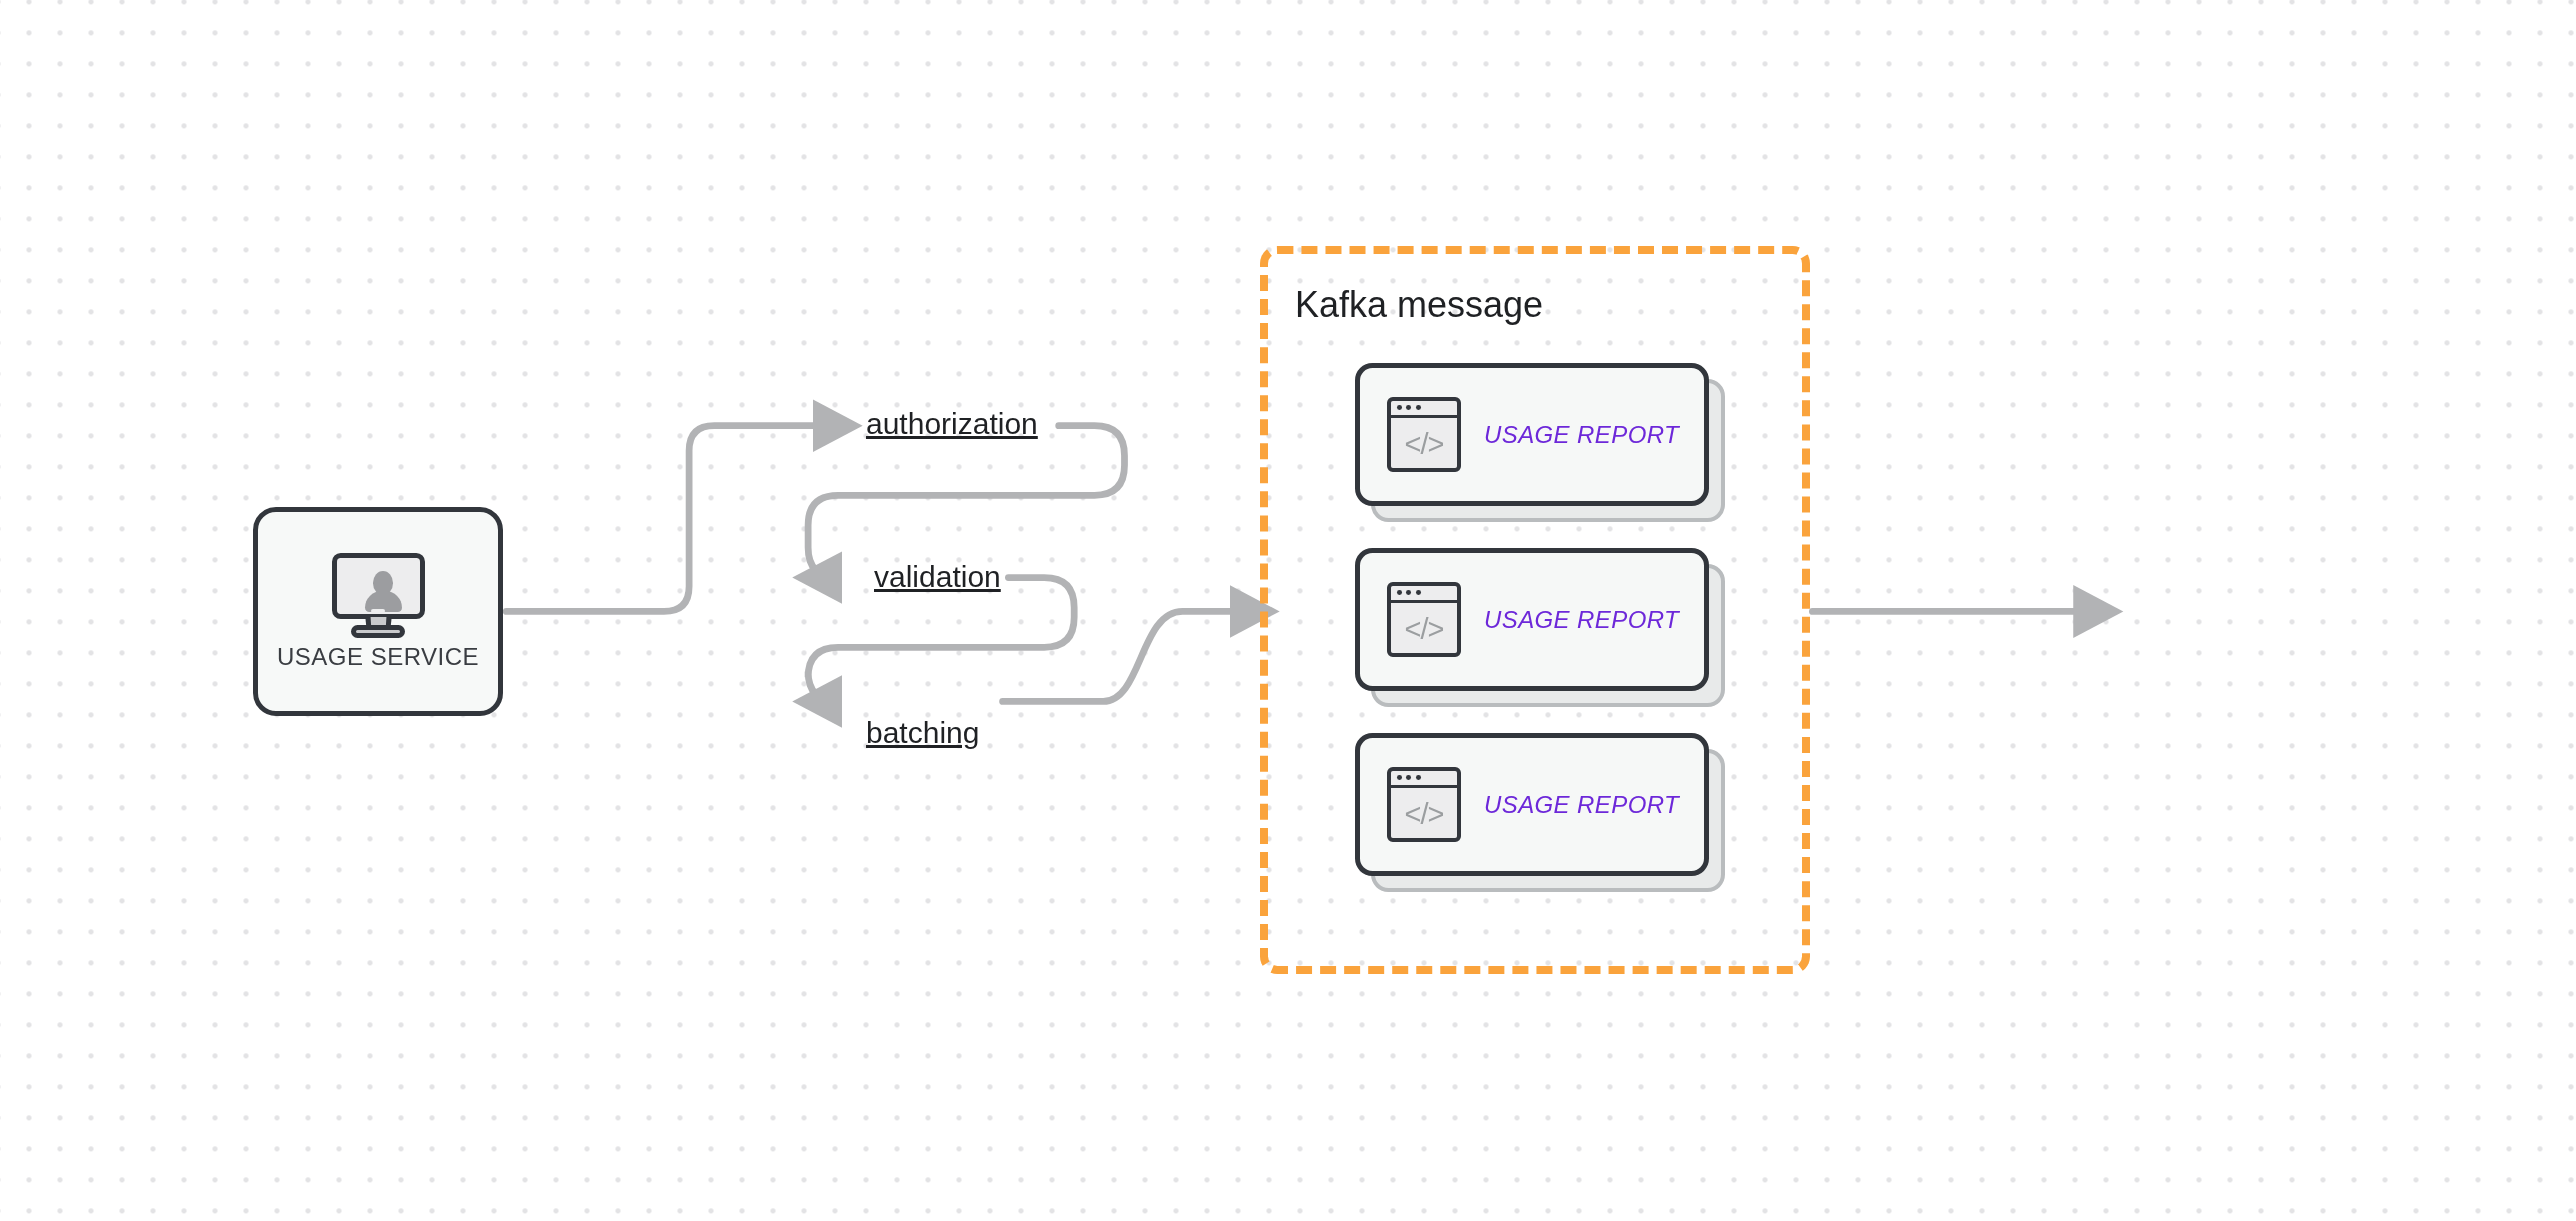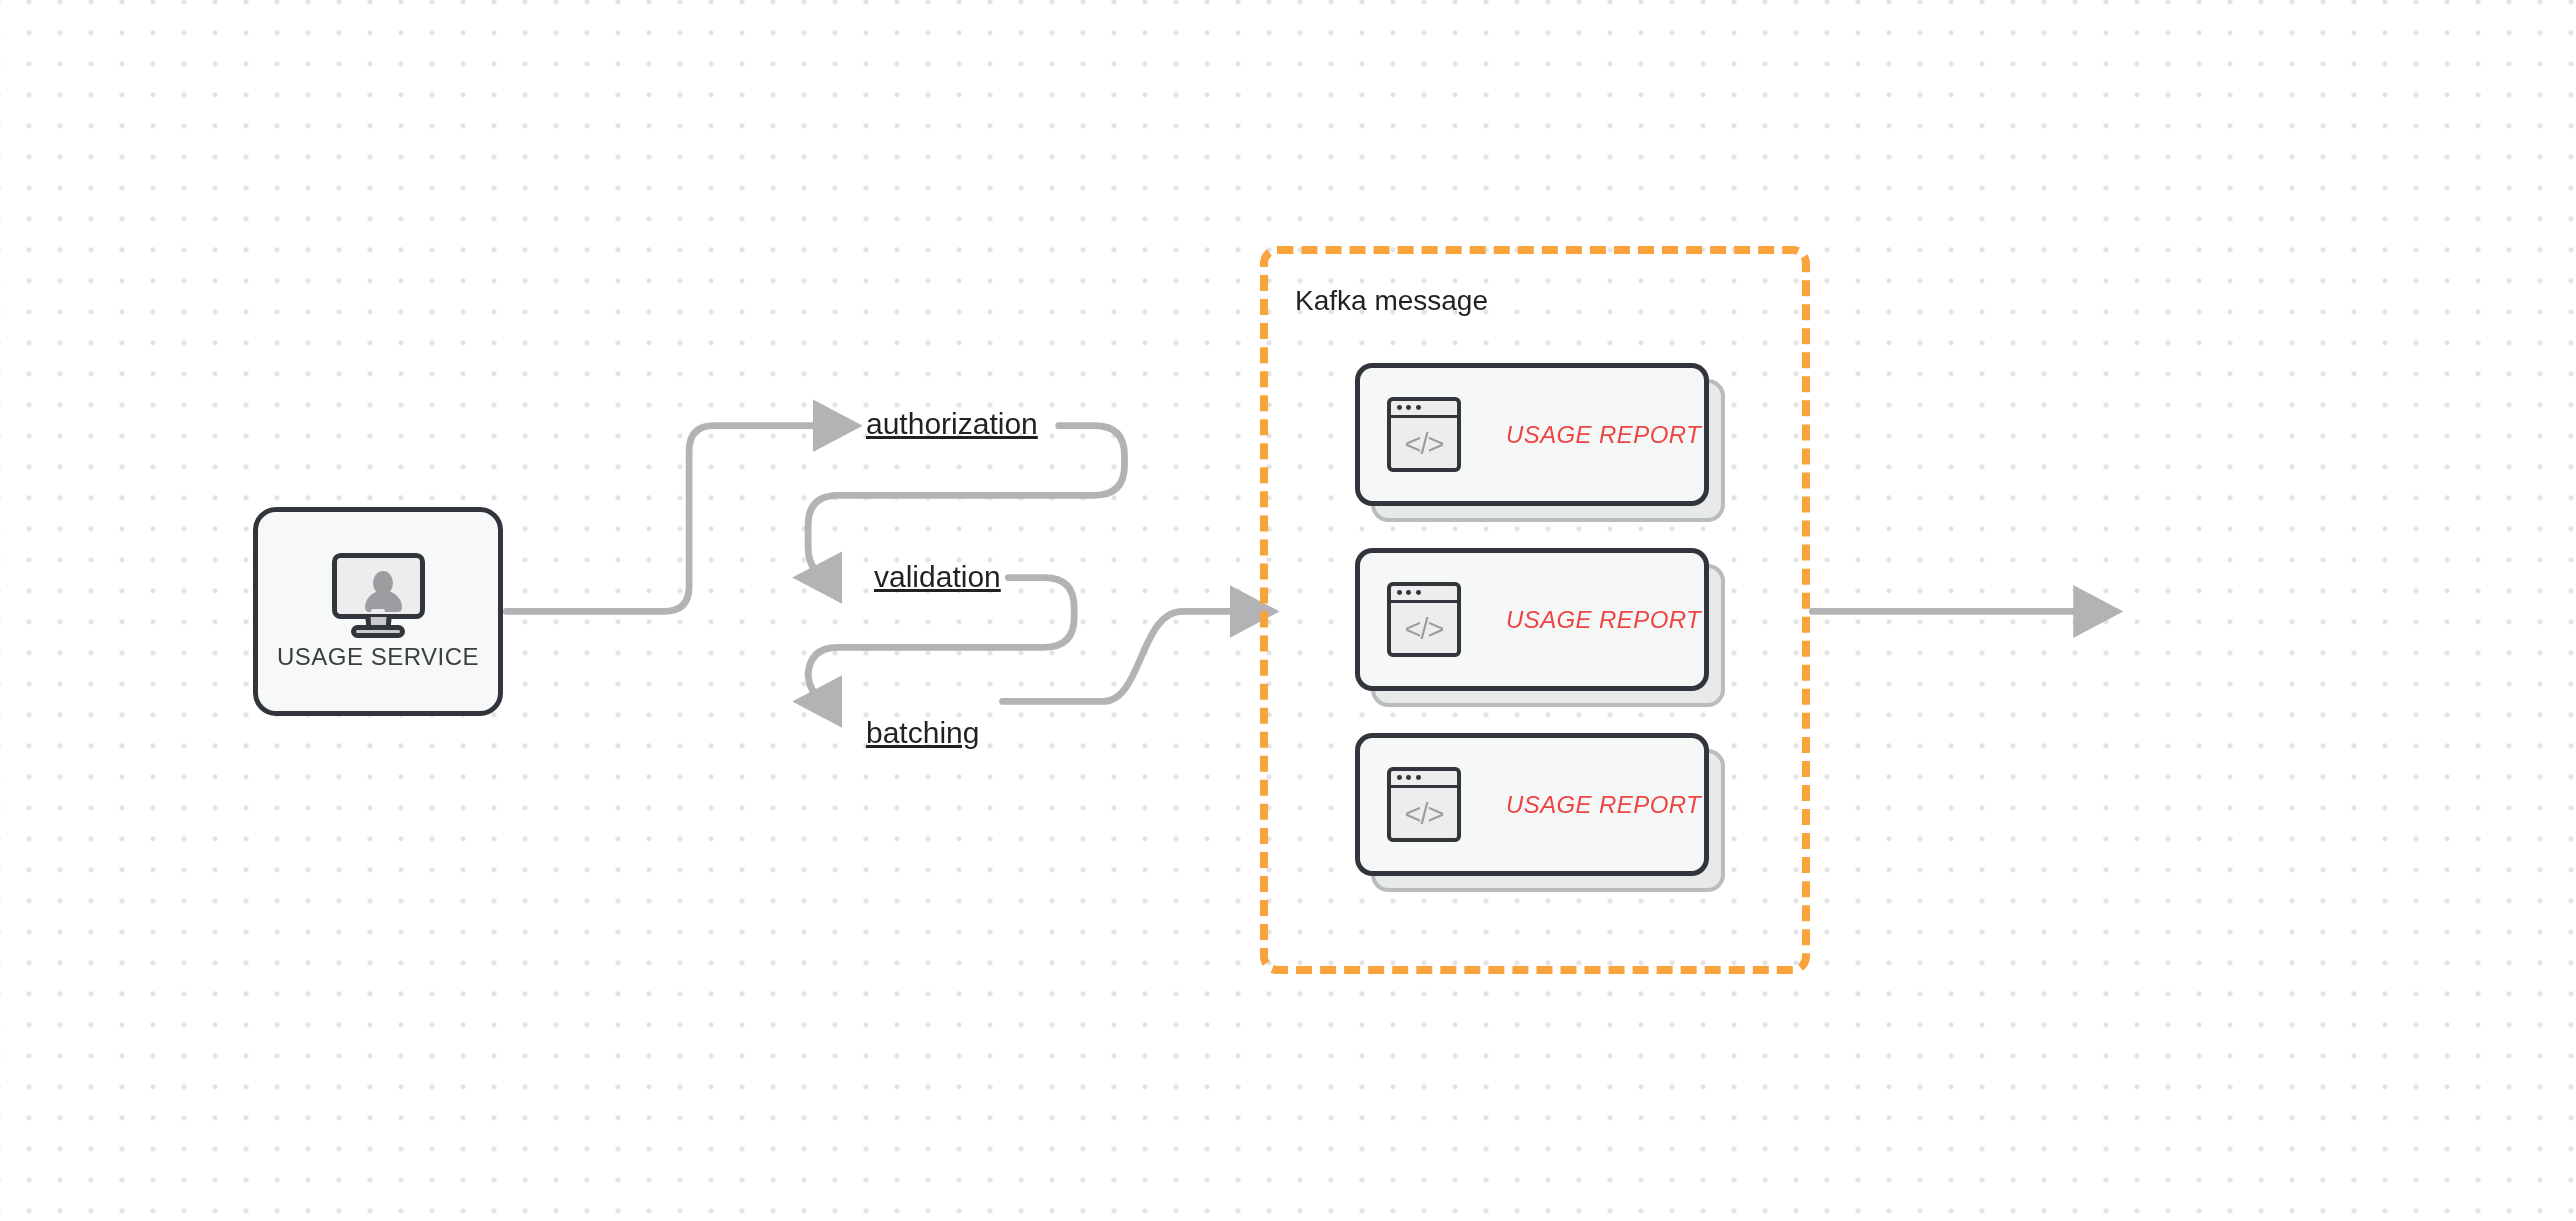--- a/index.html
+++ b/index.html
@@ -166,21 +166,21 @@
     height: 728px;
     box-sizing: border-box;
     border: 8.7px dashed #faa33c;
     border-radius: 17.4px;
   }
   #kafka-group-label {
     position: absolute;
     left: 1295px;
     top: 287px;
     color: #1f2124;
-    font-size: 28px;
+    font-size: 36px;
     line-height: 1;
     white-space: nowrap;
   }
 
   
   .report-card-wrap {
     position: absolute;
     width: 370px;
     height: 159px;
   }
@@ -247,24 +247,24 @@
     bottom: 0;
     display: flex;
     align-items: center;
     justify-content: center;
     color: #9b9ea0;
     font-size: 29px;
     font-family: "Liberation Sans", sans-serif;
     letter-spacing: -1px;
   }
   .report-card .report-title {
-    margin-left: 45px;
+    margin-left: 23px;
     font-size: 24px;
     font-style: italic;
-    color: #ef4444;
+    color: #6d28d9;
     letter-spacing: 0.4px;
     white-space: nowrap;
   }
   #report-card-0 { left: 1355px; top: 363px; }
   #report-card-1 { left: 1355px; top: 548px; }
   #report-card-2 { left: 1355px; top: 733px; }
 </style>
 </head>
 <body>
 

